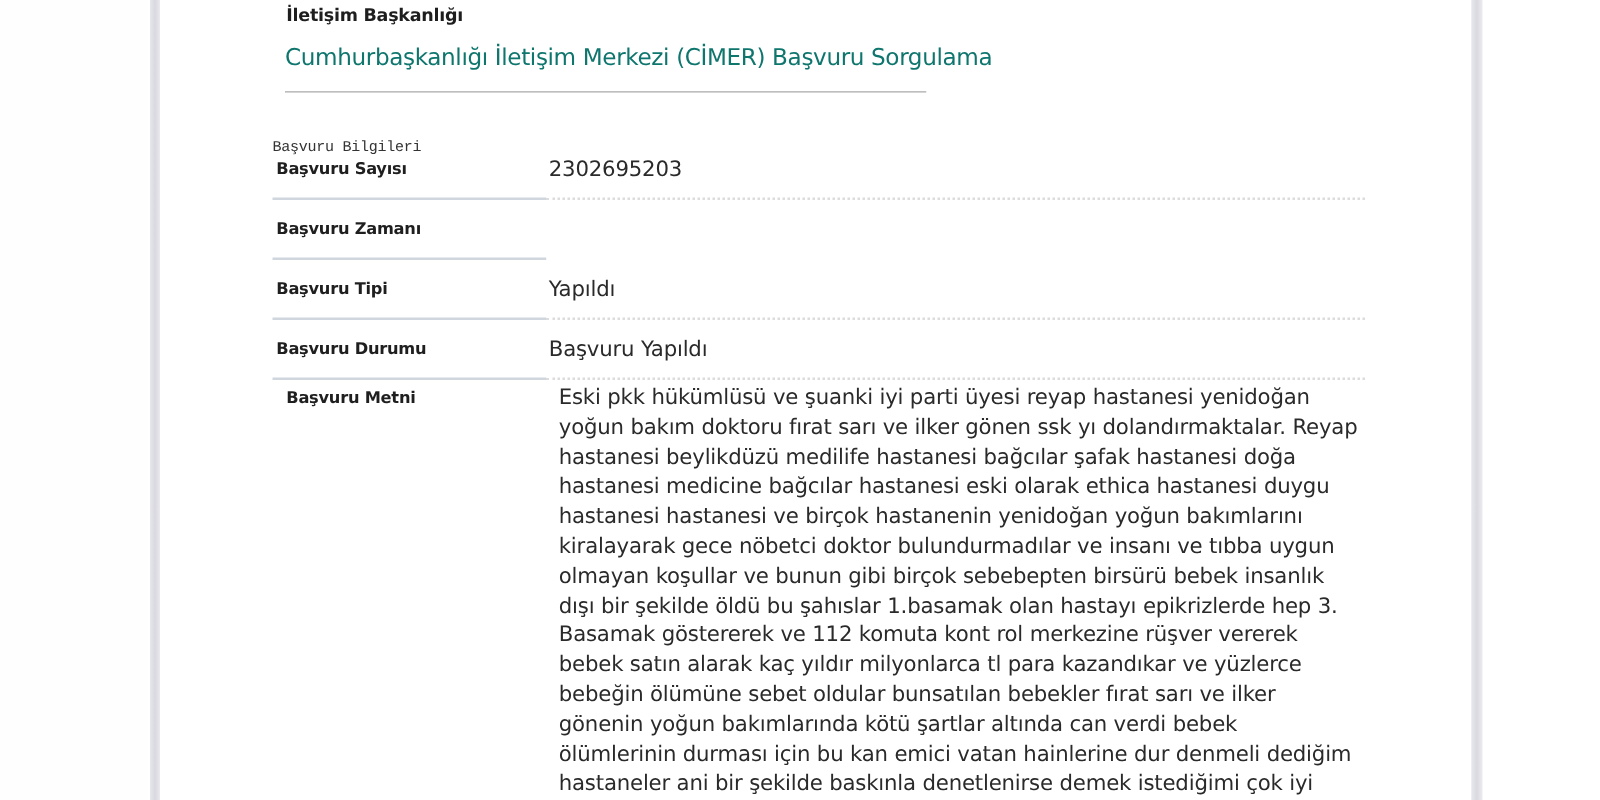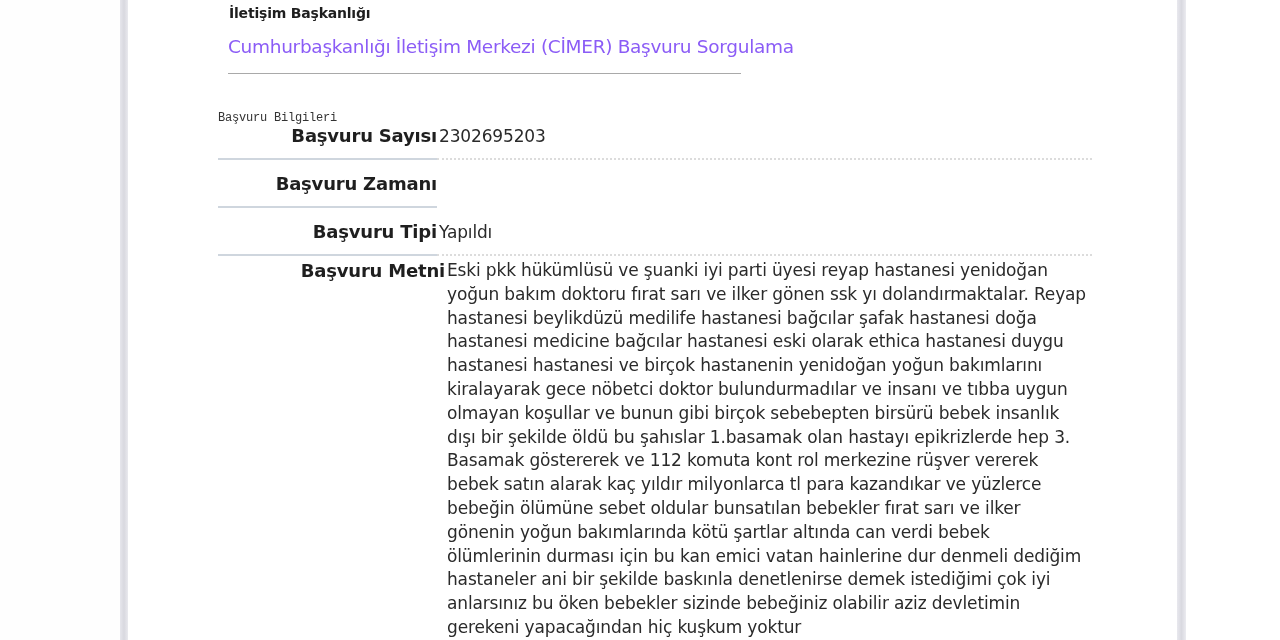--- a/index.html
+++ b/index.html
@@ -41,21 +41,21 @@
     left: 229px; top: 5px;
     font-size: 14px;
     font-weight: bold;
     color: #1e1e1e;
     letter-spacing: -0.2px;
   }
   .header-title {
     position: absolute;
     left: 228px; top: 36px;
     font-size: 18.5px;
-    color: #8b5cf6;
+    color: #0f766e;
     letter-spacing: -0.3px;
     white-space: nowrap;
   }
   .header-underline {
     position: absolute;
     left: 228px; top: 73px;
     width: 513px; height: 1px;
     background: #a9a9a9;
   }
   .section-title {
@@ -72,26 +72,25 @@
     width: 874px;
   }
   .row {
     display: flex;
     align-items: flex-start;
   }
   .cell-label {
     width: 219px;
     box-sizing: border-box;
     padding-left: 3px;
-    font-size: 18px;
+    font-size: 13px;
     font-weight: bold;
     color: #1f1f1f;
     border-bottom: 2px solid #cfd6de;
     letter-spacing: -0.2px;
-    text-align: right;
   }
   .cell-value {
     flex: 1;
     box-sizing: border-box;
     padding-left: 2px;
     font-size: 17px;
     color: #2a2a2a;
     border-bottom: 2px dotted #dcdcdc;
     letter-spacing: -0.15px;
   }
@@ -133,18 +132,22 @@
       <div class="cell-label">Başvuru Sayısı</div>
       <div class="cell-value">2302695203</div>
     </div>
     <div class="row single">
       <div class="cell-label">Başvuru Zamanı</div>
     </div>
     <div class="row single">
       <div class="cell-label">Başvuru Tipi</div>
       <div class="cell-value">Yapıldı</div>
     </div>
+    <div class="row single">
+      <div class="cell-label">Başvuru Durumu</div>
+      <div class="cell-value">Başvuru Yapıldı</div>
+    </div>
     <div class="row multi">
       <div class="cell-label">Başvuru Metni</div>
       <div class="cell-value">Eski pkk hükümlüsü ve şuanki iyi parti üyesi reyap hastanesi yenidoğan yoğun bakım doktoru fırat sarı ve ilker gönen ssk yı dolandırmaktalar. Reyap hastanesi beylikdüzü medilife hastanesi bağcılar şafak hastanesi doğa hastanesi medicine bağcılar hastanesi eski olarak ethica hastanesi duygu hastanesi hastanesi ve birçok hastanenin yenidoğan yoğun bakımlarını kiralayarak gece nöbetci doktor bulundurmadılar ve insanı ve tıbba uygun olmayan koşullar ve bunun gibi birçok sebebepten birsürü bebek insanlık dışı bir şekilde öldü bu şahıslar 1.basamak olan hastayı epikrizlerde hep 3. Basamak göstererek ve 112 komuta kont rol merkezine rüşver vererek bebek satın alarak kaç yıldır milyonlarca tl para kazandıkar ve yüzlerce bebeğin ölümüne sebet oldular bunsatılan bebekler fırat sarı ve ilker gönenin yoğun bakımlarında kötü şartlar altında can verdi bebek ölümlerinin durması için bu kan emici vatan hainlerine dur denmeli dediğim hastaneler ani bir şekilde baskınla denetlenirse demek istediğimi çok iyi anlarsınız bu öken bebekler sizinde bebeğiniz olabilir aziz devletimin gerekeni yapacağından hiç kuşkum yoktur</div>
     </div>
   </div>
 </div>
 
 </body></html>

